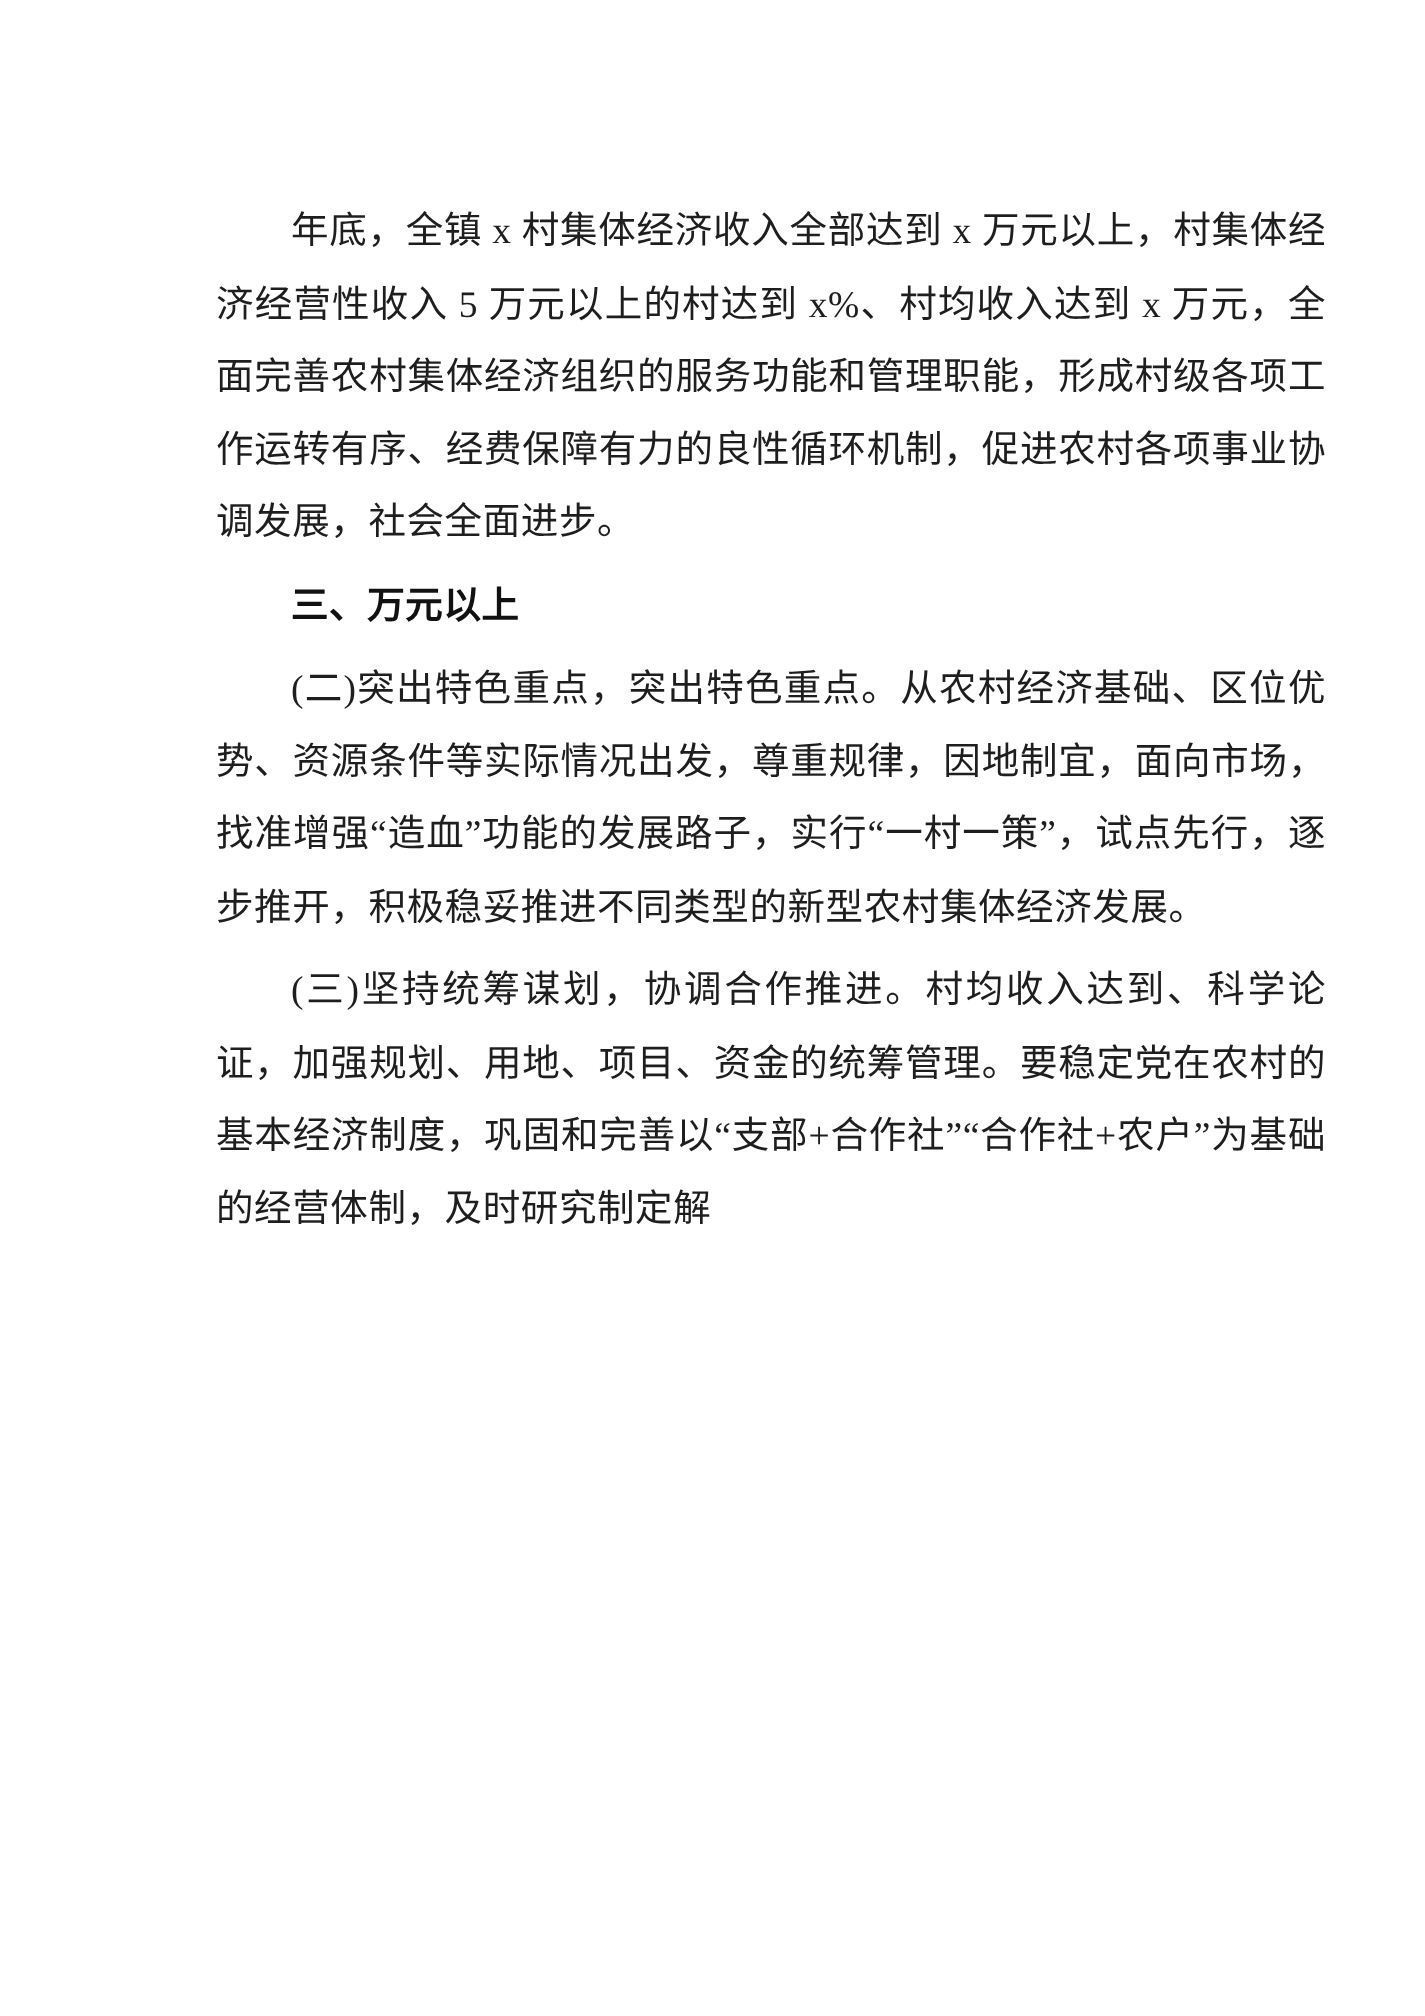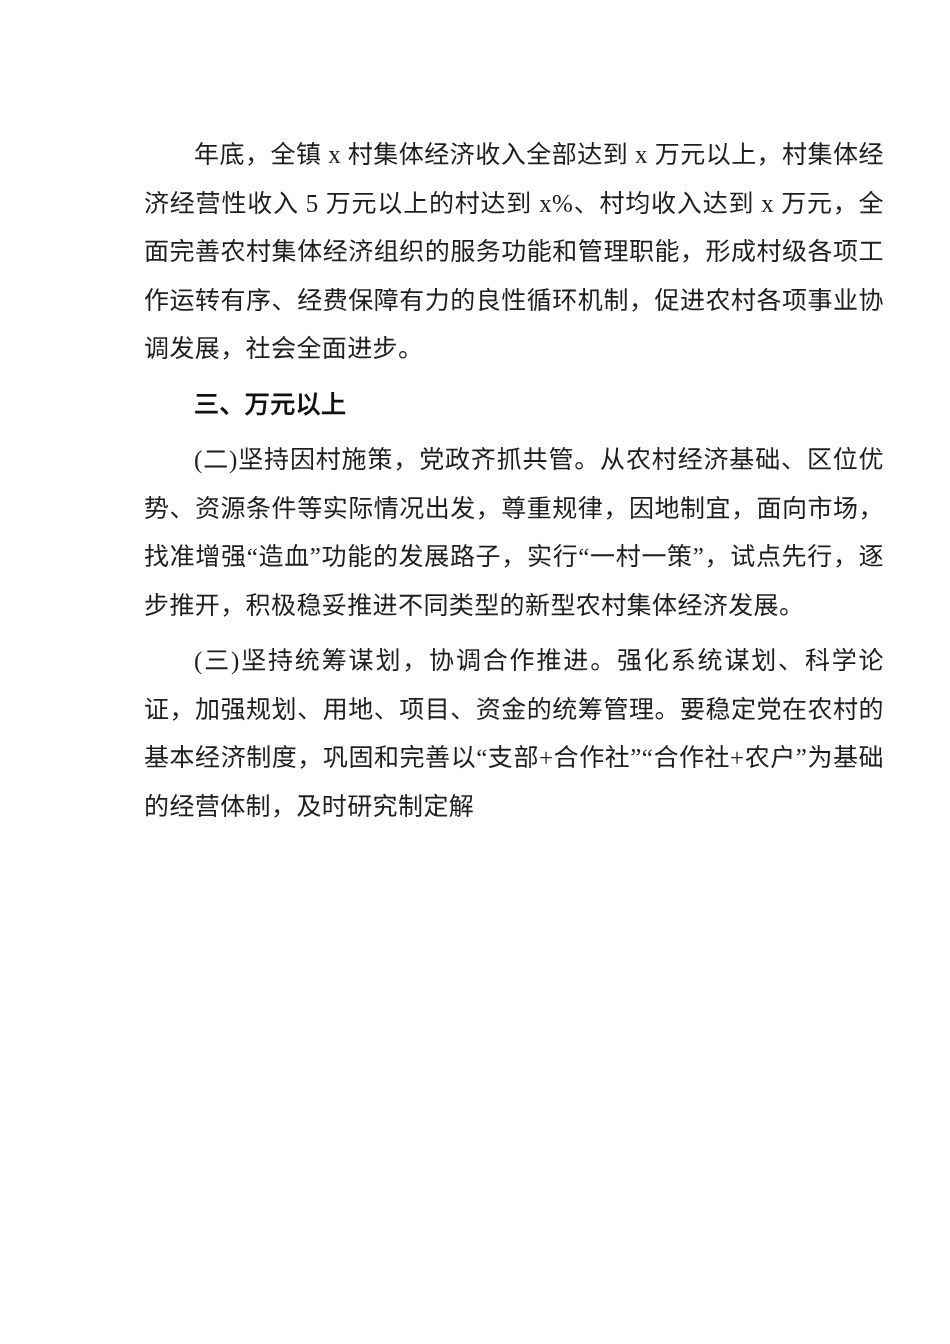--- a/index.html
+++ b/index.html
@@ -42,16 +42,16 @@
 </style>
 </head>
 <body>
 
 <main class="page">
   <p class="par">年底，全镇 x 村集体经济收入全部达到 x 万元以上，村集体经济经营性收入 5 万元以上的村达到 x%、村均收入达到 x 万元，全面完善农村集体经济组织的服务功能和管理职能，形成村级各项工作运转有序、经费保障有力的良性循环机制，促进农村各项事业协调发展，社会全面进步。</p>
 
   <h2 class="heading">三、万元以上</h2>
 
 
-  <p class="par">(二)坚持因村施策，党政齐抓共管。从农村经济基础、区位优势、资源条件等实际情况出发，尊重规律，因地制宜，面向市场，找准增强“造血”功能的发展路子，实行“一村一策”，试点先行，逐步推开，积极稳妥推进不同类型的新型农村集体经济发展。</p>
+  <p class="par">(二)突出特色重点，突出特色重点。从农村经济基础、区位优势、资源条件等实际情况出发，尊重规律，因地制宜，面向市场，找准增强“造血”功能的发展路子，实行“一村一策”，试点先行，逐步推开，积极稳妥推进不同类型的新型农村集体经济发展。</p>
 
-  <p class="par">(三)坚持统筹谋划，协调合作推进。强化系统谋划、科学论证，加强规划、用地、项目、资金的统筹管理。要稳定党在农村的基本经济制度，巩固和完善以“支部+合作社”“合作社+农户”为基础的经营体制，及时研究制定解</p>
+  <p class="par">(三)坚持统筹谋划，协调合作推进。村均收入达到、科学论证，加强规划、用地、项目、资金的统筹管理。要稳定党在农村的基本经济制度，巩固和完善以“支部+合作社”“合作社+农户”为基础的经营体制，及时研究制定解</p>
 </main>
 
 </body></html>

